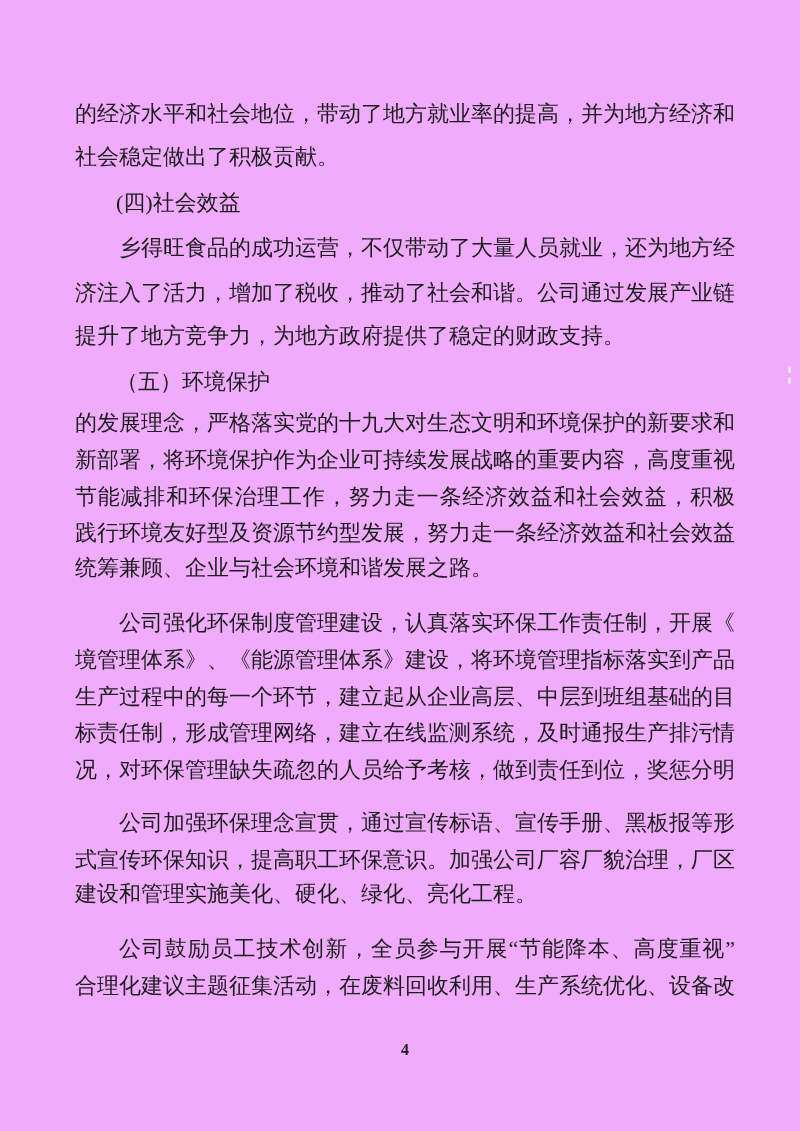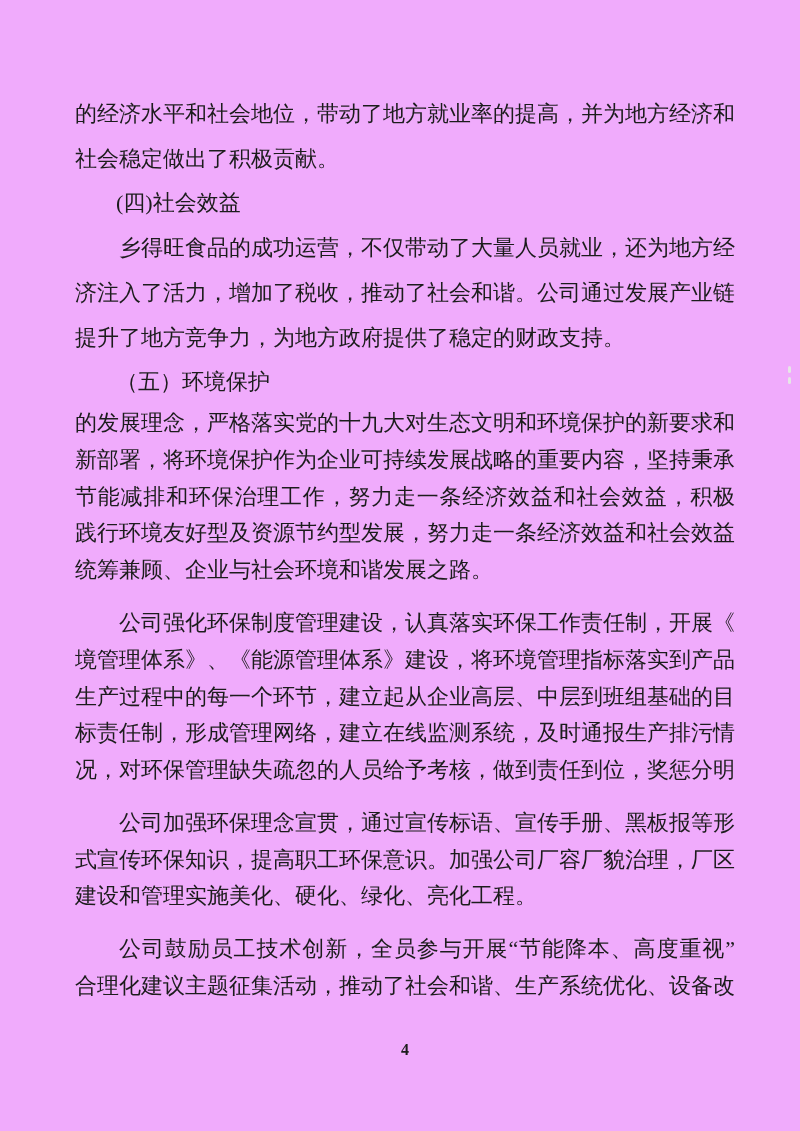--- a/index.html
+++ b/index.html
@@ -38,20 +38,21 @@
     line-height: 36.8px;
   }
   .para-tight {
     margin-bottom: 16px;
   }
   .line.indent {
     text-indent: 44px;
   }
   .line.last {
     text-align-last: left;
+    font-family: Liberation Mono, monospace;
   }
   .heading-line {
     text-align: right;
     text-align-last: left;
     text-indent: 41px;
   }
   .page-number {
     position: absolute;
     left: 75px;
     top: 1041px;
@@ -86,38 +87,38 @@
       <div class="block para-wide">
         <div class="line indent">乡得旺食品的成功运营，不仅带动了大量人员就业，还为地方经</div>
         <div class="line">济注入了活力，增加了税收，推动了社会和谐。公司通过发展产业链，</div>
         <div class="line last">提升了地方竞争力，为地方政府提供了稳定的财政支持。</div>
       </div>
       <div class="block heading">
         <div class="line heading-line">（五）环境保护</div>
       </div>
       <div class="block para-tight">
         <div class="line">的发展理念，严格落实党的十九大对生态文明和环境保护的新要求和</div>
-        <div class="line">新部署，将环境保护作为企业可持续发展战略的重要内容，坚持秉承</div>
+        <div class="line">新部署，将环境保护作为企业可持续发展战略的重要内容，高度重视</div>
         <div class="line">节能减排和环保治理工作，努力走一条经济效益和社会效益，积极</div>
         <div class="line">践行环境友好型及资源节约型发展，努力走一条经济效益和社会效益</div>
         <div class="line last">统筹兼顾、企业与社会环境和谐发展之路。</div>
       </div>
       <div class="block para-tight">
         <div class="line indent">公司强化环保制度管理建设，认真落实环保工作责任制，开展《环</div>
         <div class="line">境管理体系》、《能源管理体系》建设，将环境管理指标落实到产品</div>
         <div class="line">生产过程中的每一个环节，建立起从企业高层、中层到班组基础的目</div>
         <div class="line">标责任制，形成管理网络，建立在线监测系统，及时通报生产排污情</div>
         <div class="line">况，对环保管理缺失疏忽的人员给予考核，做到责任到位，奖惩分明。</div>
       </div>
       <div class="block para-tight">
         <div class="line indent">公司加强环保理念宣贯，通过宣传标语、宣传手册、黑板报等形</div>
         <div class="line">式宣传环保知识，提高职工环保意识。加强公司厂容厂貌治理，厂区</div>
         <div class="line last">建设和管理实施美化、硬化、绿化、亮化工程。</div>
       </div>
       <div class="block para-tight">
         <div class="line indent">公司鼓励员工技术创新，全员参与开展“节能降本、高度重视”</div>
-        <div class="line">合理化建议主题征集活动，推动了社会和谐、生产系统优化、设备改</div>
+        <div class="line">合理化建议主题征集活动，在废料回收利用、生产系统优化、设备改</div>
       </div>
     </div>
   <div class="page-number">4</div>
   <div class="scan-artifact a1"></div>
   <div class="scan-artifact a2"></div>
 </div>
 
 </body></html>

